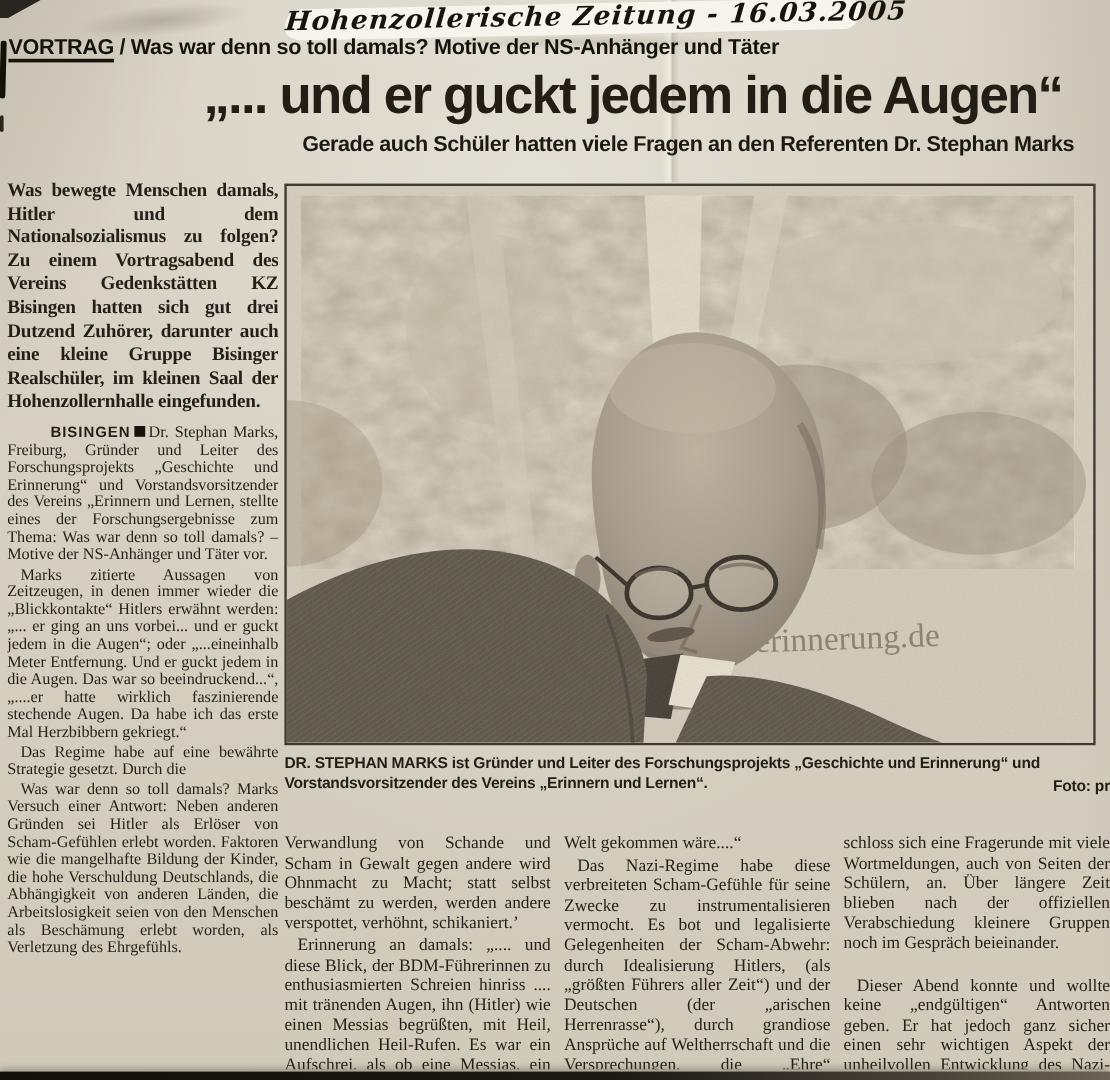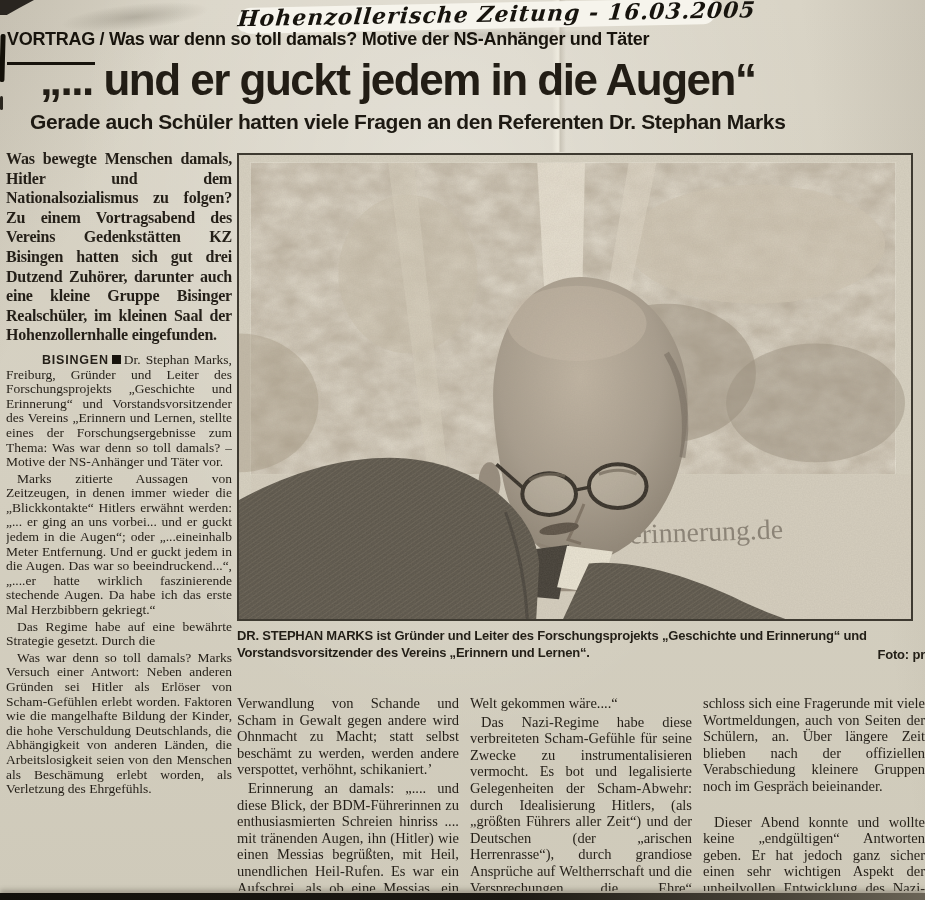--- a/index.html
+++ b/index.html
@@ -28,26 +28,26 @@
 
   
   .handwriting-wrap{position:absolute;left:238px;top:0px;width:478px;height:32px;}
   .whiteout{position:absolute;left:0;top:3px;width:100%;height:26px;background:#f6f4ec;border-radius:13px;transform:rotate(-1.2deg);box-shadow:8px -2px 0 -4px #f6f4ec, -6px 3px 0 -5px #f6f4ec;}
   .handwriting{position:relative;font-family:"DejaVu Serif", serif;font-style:italic;font-weight:bold;
     font-size:22px;color:#17140e;transform:rotate(-1deg) skewX(-6deg);letter-spacing:1px;white-space:nowrap;padding-top:1px;}
 
   
   .kicker{position:absolute;left:7px;top:29px;font-family:"Liberation Sans", sans-serif;font-weight:bold;
     font-size:18px;letter-spacing:-.3px;color:#17130c;white-space:nowrap;}
-  .kicker .tag{border-bottom:3px solid #17130c;padding-bottom:13px;}
-  .headline{position:absolute;left:40px;right:40px;top:54px;text-align:left;
+  .kicker .tag{border-bottom:3px solid #17130c;padding-bottom:0px;}
+  .headline{position:absolute;left:40px;right:40px;top:54px;text-align:right;
     font-family:"Liberation Sans", sans-serif;font-weight:bold;font-size:44px;line-height:52px;
     letter-spacing:-1.5px;color:#221d15;white-space:nowrap;}
-  .subheadline{position:absolute;left:30px;right:30px;top:110px;text-align:left;
-    font-family:"Liberation Sans", sans-serif;font-weight:bold;font-size:21px;letter-spacing:-.4px;color:#1d1912;white-space:nowrap;}
+  .subheadline{position:absolute;left:30px;right:30px;top:110px;text-align:right;
+    font-family:"Liberation Sans", sans-serif;font-weight:bold;font-size:18px;letter-spacing:-.4px;color:#1d1912;white-space:nowrap;}
 
   
   .lead-column{position:absolute;left:6px;top:149px;width:226px;bottom:9px;overflow:hidden;}
   .lead-column p{margin:0;text-align:justify;}
   .lead-intro{font-weight:bold;font-size:16px;line-height:19.6px;letter-spacing:-.2px;}
   .lead-body{font-size:13.5px;line-height:14.6px;}
   .lead-column p + p{margin-top:2px;}
   .lead-column .gap{margin-top:8px;}
   .indent{text-indent:11px;}
   .dateline{font-family:"Liberation Sans", sans-serif;font-weight:bold;font-size:12.5px;letter-spacing:.8px;padding-left:36px;}

